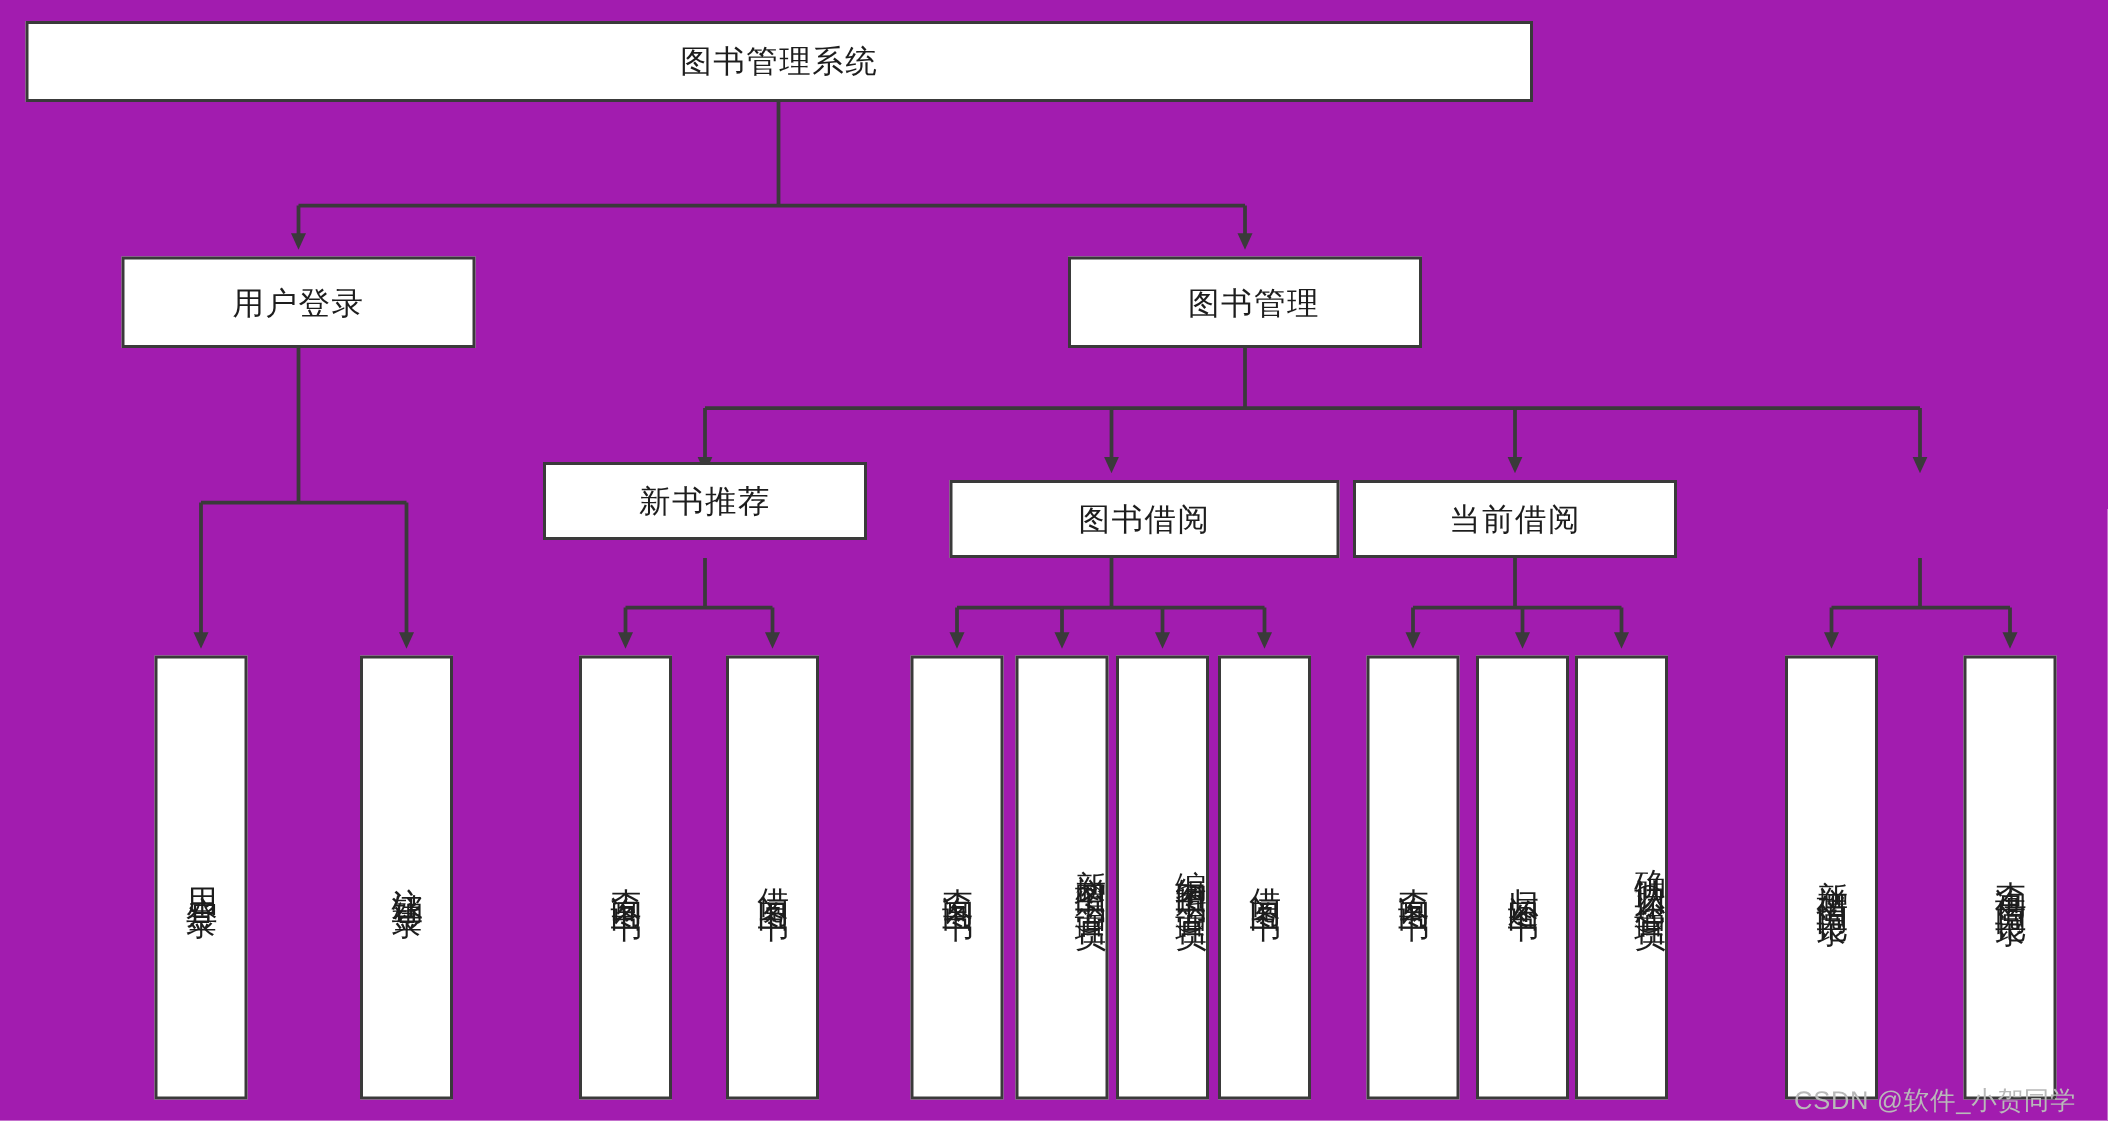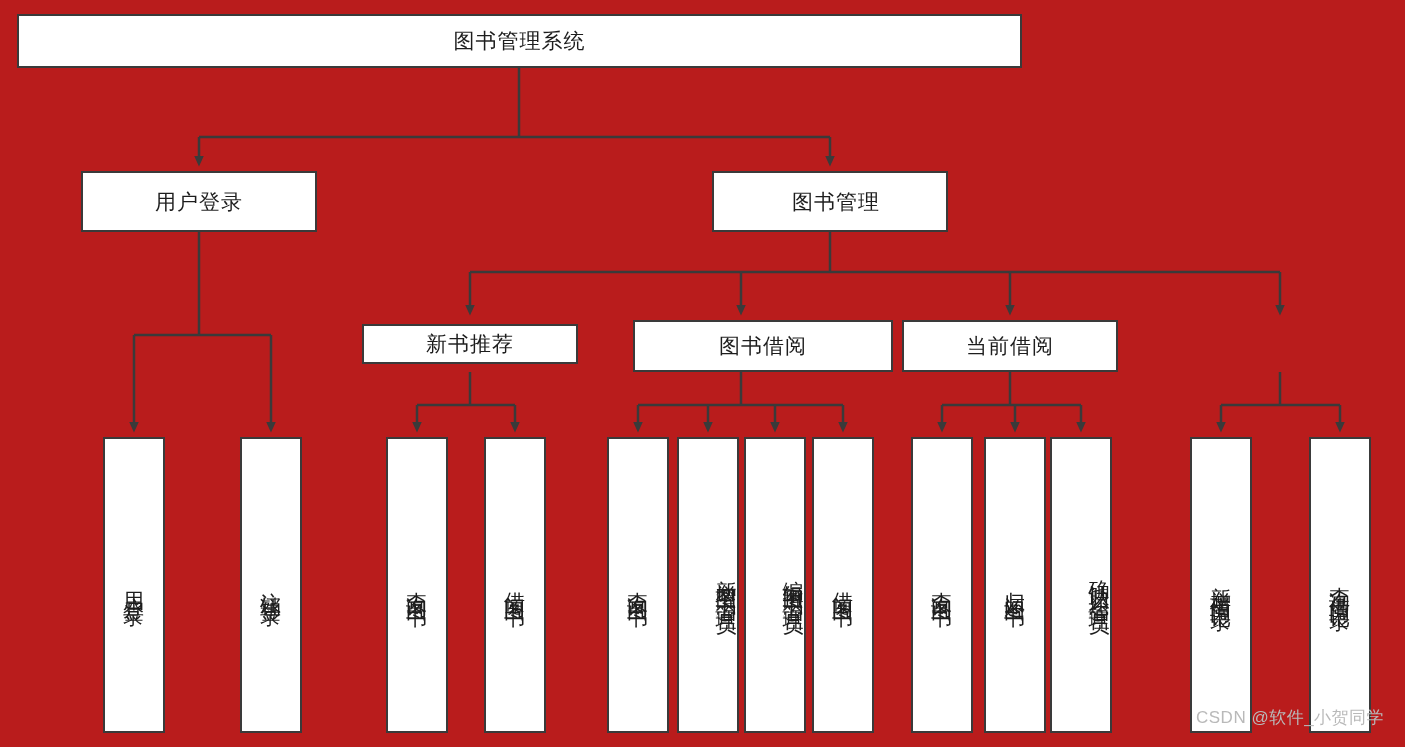--- a/index.html
+++ b/index.html
@@ -1,21 +1,21 @@
 <!DOCTYPE html>
 <html><head>
 <meta charset="utf-8">
 <style>
   html,body{margin:0;padding:0;background:#ffffff;}
   body{
     width:1405px;height:747px;overflow:hidden;
     font-family:"Liberation Sans","DejaVu Sans",sans-serif;
     color:#1a1a1a;
   }
-  #stage{position:relative;width:1405px;height:747px;background:#b91c1c;}
+  #stage{position:relative;width:1405px;height:747px;background:#a21caf;}
   svg.layer{position:absolute;left:0;top:0;width:1405px;height:747px;}
   .node{
     position:absolute;
     border:2.5px solid #3a3a3a;
     background:#ffffff;
     box-sizing:border-box;
     display:flex;align-items:center;justify-content:center;
     color:#1d1d1d;
   }
   .node.h{ font-size:21px; letter-spacing:1px; }
@@ -29,20 +29,21 @@
     white-space:nowrap;
   }
   .node.v.top{ align-items:flex-start; }
   .watermark{
     position:absolute;
     font-size:17px;
     color:#b9b9b9;
     letter-spacing:0.5px;
     white-space:nowrap;
     user-select:none;
+    margin-top:16px;
   }
 </style>
 </head>
 <body>
 
 <div id="stage">
 
   <svg class="layer" viewBox="0 0 1405 747" xmlns="http://www.w3.org/2000/svg">
     <defs>
       <marker id="arrow" markerWidth="11" markerHeight="11" refX="1.5" refY="5" orient="auto" markerUnits="userSpaceOnUse">
@@ -97,21 +98,21 @@
     <span>图书管理系统</span>
   </div>
 
   <div class="node h" style="left:81px;top:171px;width:236px;height:61px;">
     <span>用户登录</span>
   </div>
   <div class="node h" style="left:712px;top:171px;width:236px;height:61px;padding-left:12px;">
     <span>图书管理</span>
   </div>
 
-  <div class="node h" style="left:362px;top:324px;width:216px;height:40px;">
+  <div class="node h" style="left:362px;top:308px;width:216px;height:52px;">
     <span>新书推荐</span>
   </div>
   <div class="node h" style="left:633px;top:320px;width:260px;height:52px;">
     <span>图书借阅</span>
   </div>
   <div class="node h" style="left:902px;top:320px;width:216px;height:52px;">
     <span>当前借阅</span>
   </div>
 
   <div class="node v" style="left:103px;top:437px;width:62px;height:296px;">

